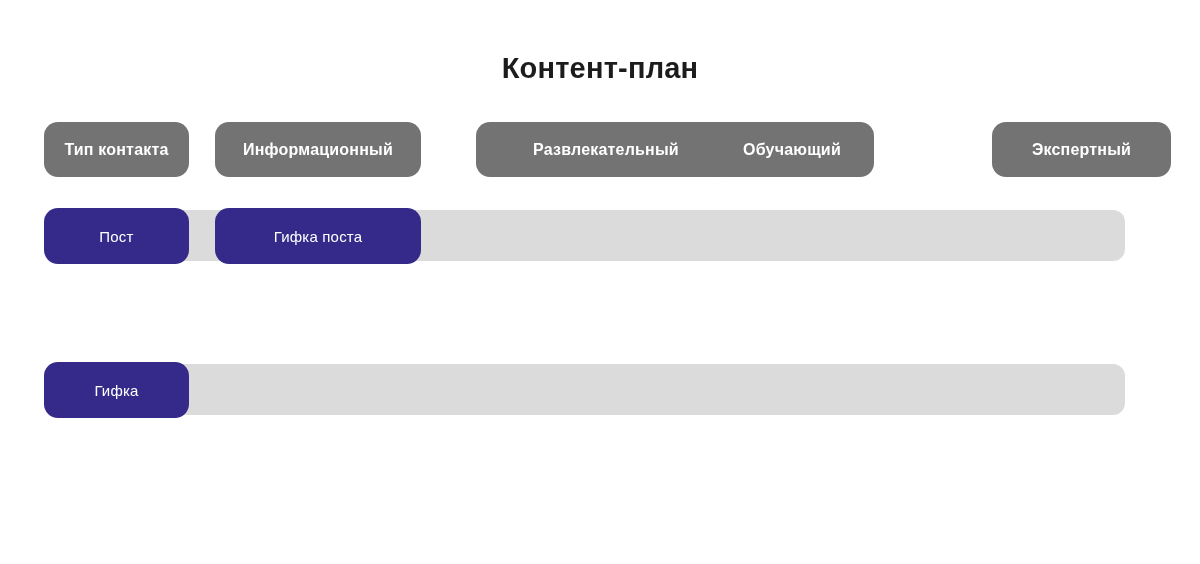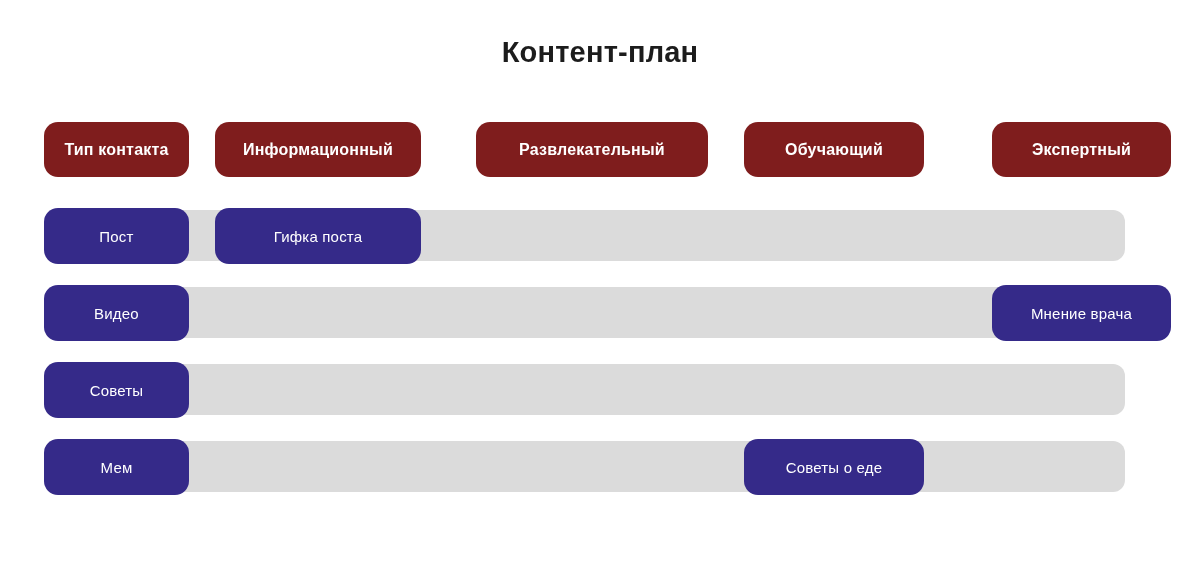--- a/index.html
+++ b/index.html
@@ -10,21 +10,21 @@
   }
   .canvas {
     position: relative;
     width: 1200px;
     height: 564px;
     background: #ffffff;
     overflow: hidden;
   }
   .page-title {
     position: absolute;
-    top: 36px;
+    top: 52px;
     left: 0;
     width: 1200px;
     text-align: center;
     font-size: 29px;
     font-weight: 700;
     color: #1c1c1c;
     letter-spacing: 0.2px;
     margin: 0;
   }
   .row {
@@ -54,36 +54,36 @@
     height: 100%;
     border-radius: 14px;
     display: flex;
     align-items: center;
     justify-content: center;
     color: #ffffff;
     box-sizing: border-box;
     white-space: nowrap;
   }
   .pill.red {
-    background: #7f1d1d;
+    background: #737373;
     font-weight: 700;
     font-size: 16px;
     letter-spacing: 0.2px;
   }
   .pill.purple {
     background: #352a89;
     font-weight: 500;
     font-size: 15px;
     letter-spacing: 0.2px;
   }
   
   .c0 { left: 44px;  width: 145px; }
   .c1 { left: 215px; width: 206px; }
-  .c2 { left: 476px; width: 232px; }
-  .c3 { left: 744px; width: 180px; }
+  .c2 { left: 476px; width: 260px; }
+  .c3 { left: 710px; width: 164px; }
   .c4 { left: 946px; width: 179px; margin-left: 46px; }
 </style>
 </head>
 <body>
 
 <div class="canvas">
 
   <h1 class="page-title">Контент-план</h1>
 
   <div class="row row-header">
@@ -93,30 +93,20 @@
     <div class="pill red c3">Обучающий</div>
     <div class="pill red c4">Экспертный</div>
   </div>
 
   <div class="row row-1">
     <div class="track"></div>
     <div class="pill purple c0">Пост</div>
     <div class="pill purple c1">Гифка поста</div>
   </div>
 
-  <div class="row row-2">
-    <div class="track"></div>
-    <div class="pill purple c0">Видео</div>
-    <div class="pill purple c4">Мнение врача</div>
-  </div>
 
   <div class="row row-3">
     <div class="track"></div>
-    <div class="pill purple c0">Советы</div>
+    <div class="pill purple c0">Гифка</div>
   </div>
 
-  <div class="row row-4">
-    <div class="track"></div>
-    <div class="pill purple c0">Мем</div>
-    <div class="pill purple c3">Советы о еде</div>
-  </div>
 
 </div>
 
 </body></html>

